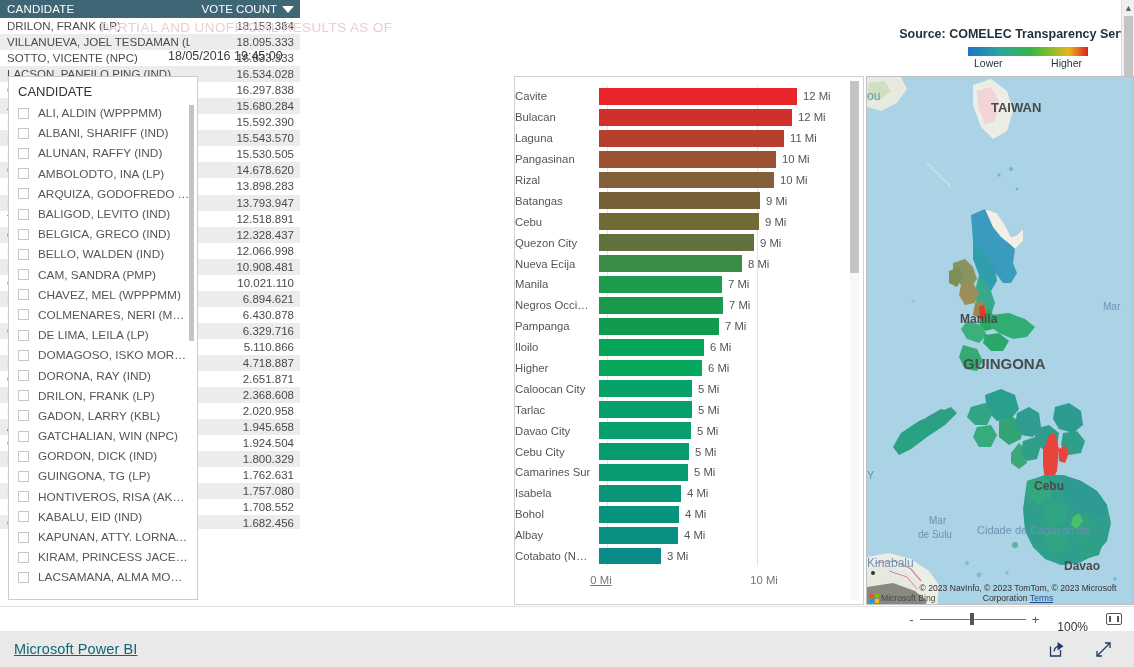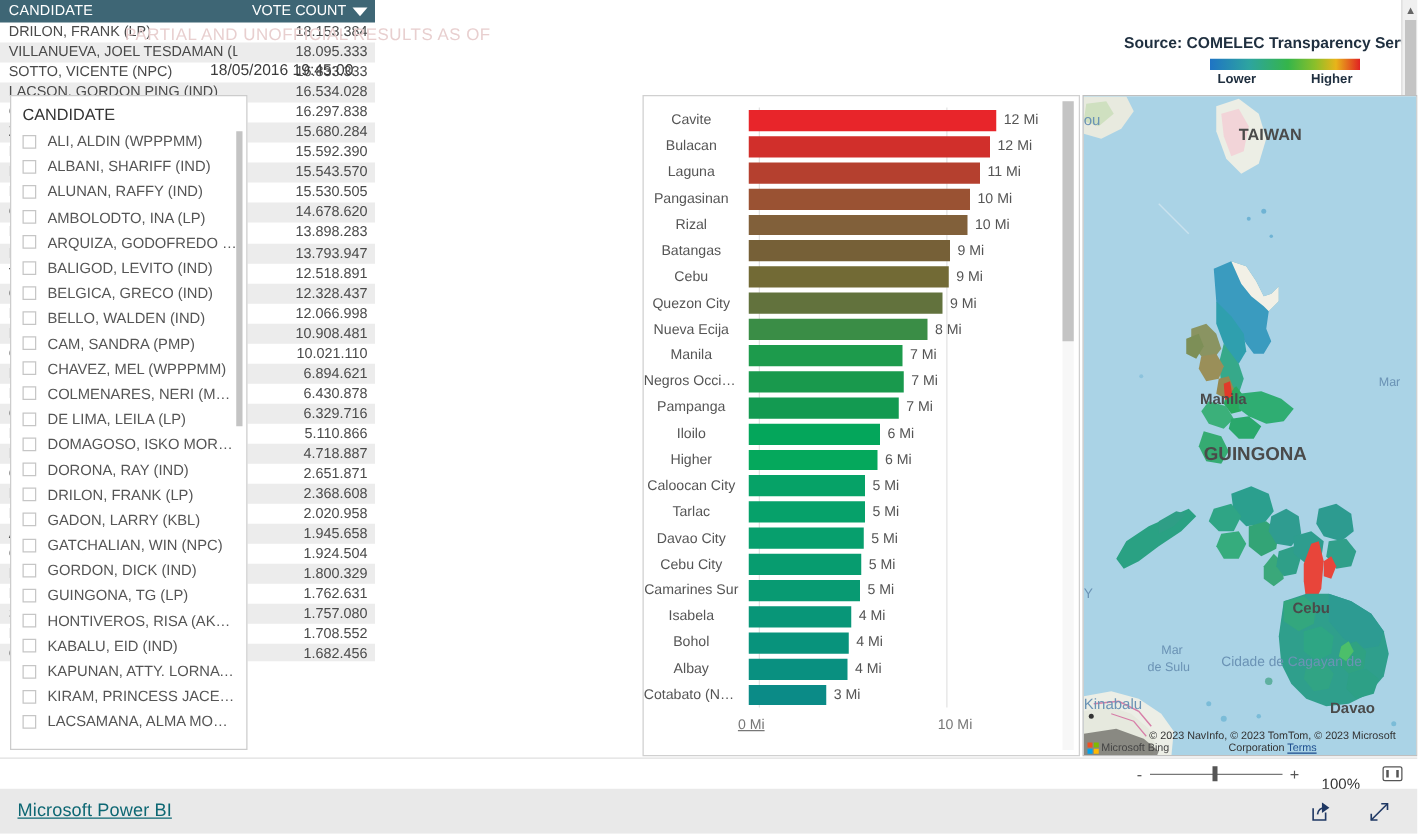--- a/index.html
+++ b/index.html
@@ -26,21 +26,21 @@
     position: absolute; right: 0px; top: 27px;
     font-size: 12.5px; color: #1f2f3f; font-weight: 700; white-space: nowrap;
   }
   .legend-wrap { position: absolute; right: 46px; top: 47px; width: 120px; }
   .legend-bar {
     height: 9px; width: 120px;
     background: linear-gradient(to right, #1f74c4 0%, #2da4a0 26%, #35b54a 52%, #8bbf2a 70%, #e8b41a 84%, #e02222 100%);
   }
   .legend-labels {
     display: flex; justify-content: space-between;
-    font-size: 10.5px; font-weight: 700; color: #1f2f3f;
+    font-size: 10.5px; font-weight: 400; color: #1f2f3f;
     margin-top: 1px; padding: 0 6px;
   }
 
   
   .panel { position: absolute; background: #fff; border: 1px solid #c8c8c8; }
   #slicer-panel { left: 8px; top: 76px; width: 190px; height: 524px; border-color: #ccc; }
   #table-panel  { left: 206px; top: 76px; width: 300px; height: 529px; border: none; }
   #chart-panel  { left: 514px; top: 76px; width: 350px; height: 529px; border: 1px solid #d0d0d0; }
   #map-panel    { left: 866px; top: 76px; width: 268px; height: 529px; border: 1px solid #bfbfbf; overflow: hidden; }
 
@@ -109,21 +109,21 @@
   }
 
   
   .chart-inner { position: relative; width: 100%; height: 100%; }
   .chart-plot { position: absolute; left: 0; top: 9px; right: 24px; bottom: 38px; }
   .bar-row {
     position: relative; display: flex; align-items: center;
     height: 20.9px; width: 100%;
   }
   .bar-cat {
-    flex: none; width: 84px; text-align: center; padding-right: 8px;
+    flex: none; width: 84px; text-align: left; padding-right: 8px;
     font-size: 11.3px; color: #555; white-space: nowrap;
     overflow: hidden; text-overflow: ellipsis;
   }
   .bar-track { flex: 1; position: relative; height: 100%; text-align: right; }
   .bar-rect { position: absolute; left: 0; top: 2px; bottom: 2px; }
   .bar-val {
     position: absolute; top: 50%; transform: translateY(-50%);
     font-size: 11.3px; color: #555; white-space: nowrap;
   }
   .chart-axisline {
@@ -329,21 +329,21 @@
         </div>
         <div class="tbl-row alt">
           <div class="n">VILLANUEVA, JOEL TESDAMAN (LP)</div>
           <div class="v">18.095.333</div>
         </div>
         <div class="tbl-row">
           <div class="n">SOTTO, VICENTE (NPC)</div>
           <div class="v">16.833.333</div>
         </div>
         <div class="tbl-row alt">
-          <div class="n">LACSON, GORDON PING (IND)</div>
+          <div class="n">LACSON, PANFILO PING (IND)</div>
           <div class="v">16.534.028</div>
         </div>
         <div class="tbl-row">
           <div class="n">GORDON, DICK (IND)</div>
           <div class="v">16.297.838</div>
         </div>
         <div class="tbl-row alt">
           <div class="n">ZUBIRI, MIGZ (IND)</div>
           <div class="v">15.680.284</div>
         </div>

